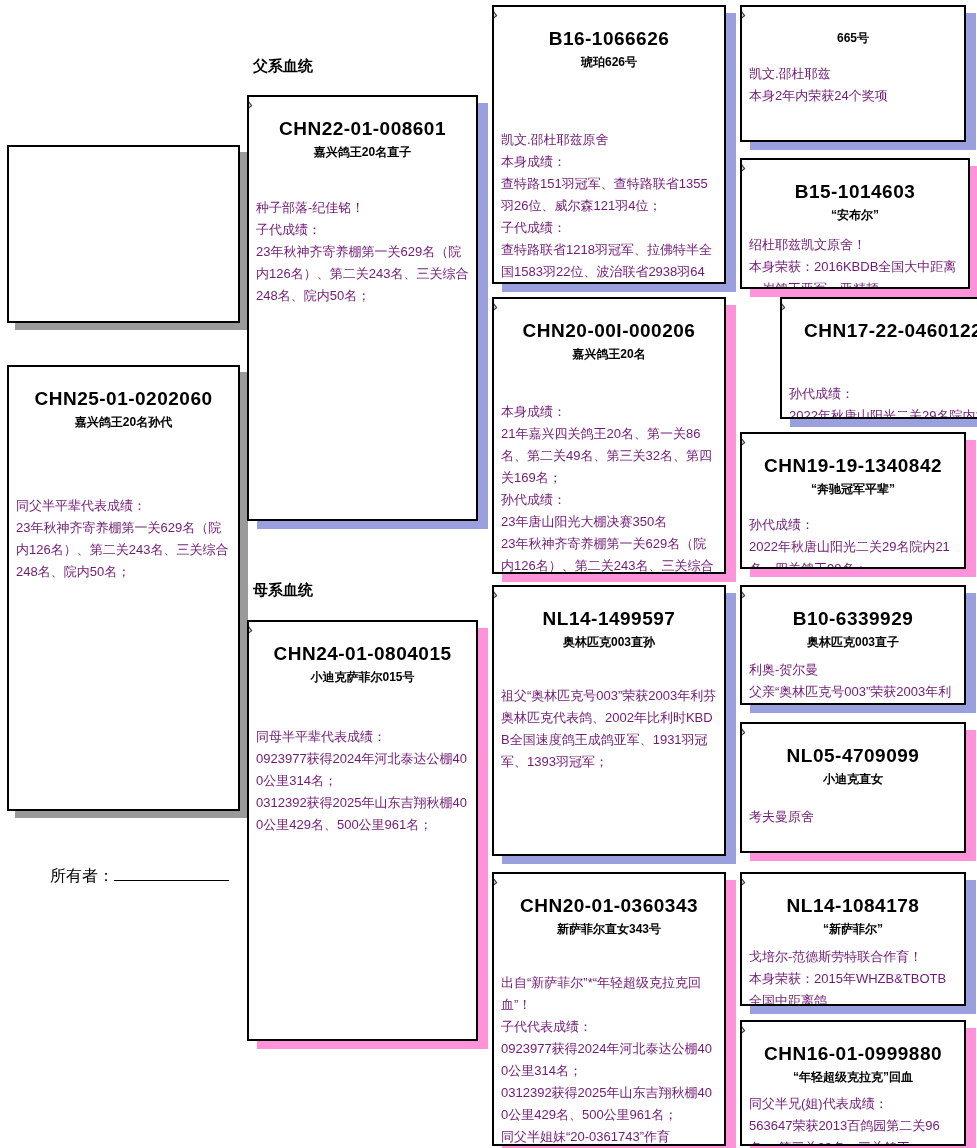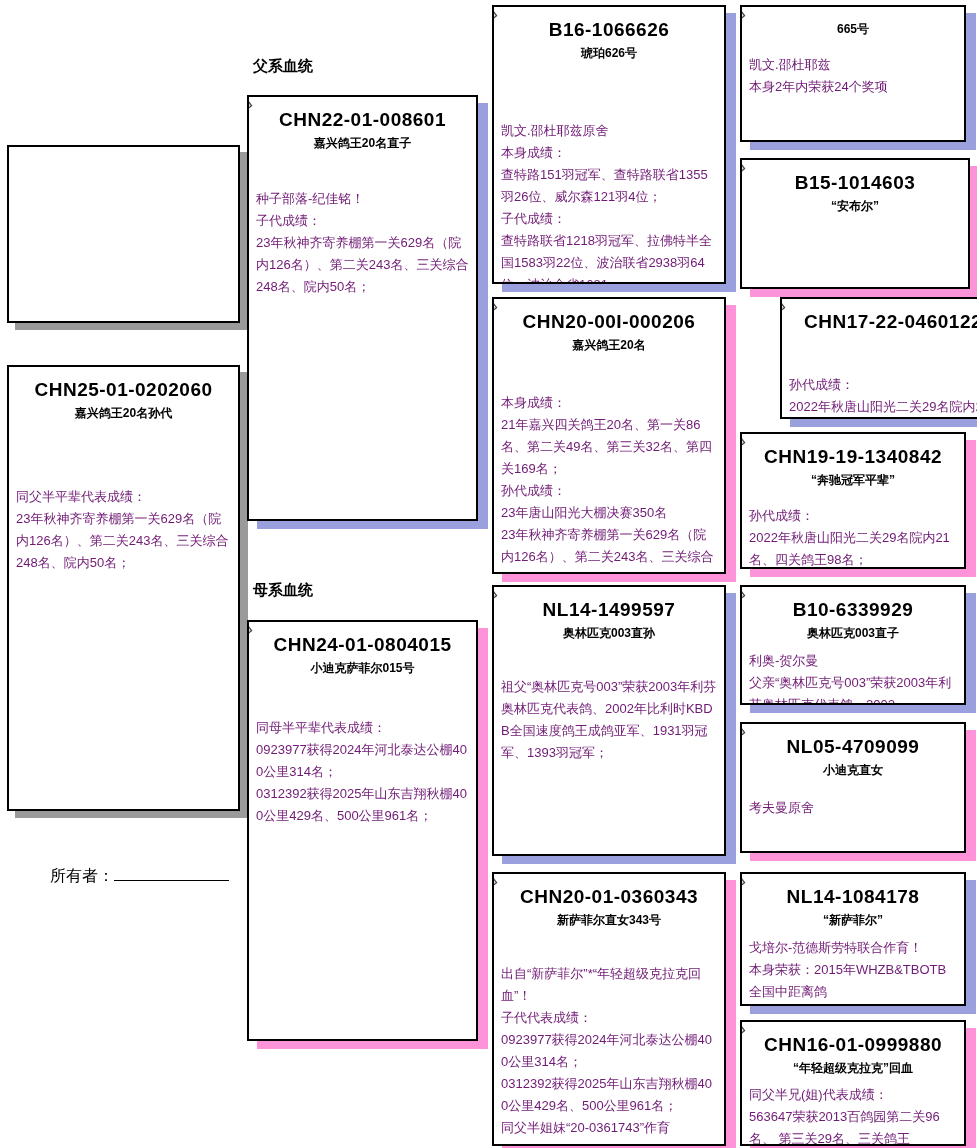--- a/index.html
+++ b/index.html
@@ -5,21 +5,21 @@
   * { margin:0; padding:0; box-sizing:border-box; }
   html,body { background:#ffffff; }
   body {
     font-family:"Liberation Sans","DejaVu Sans",sans-serif;
     width:977px; height:1148px; position:relative; overflow:hidden;
   }
   .stage { position:absolute; left:0; top:0; width:977px; height:1148px; background:#fff; }
 
   .pbox {
     position:absolute; background:#fff; border:2px solid #000;
-    overflow:hidden; padding:11px 7px 4px 7px;
+    overflow:hidden; padding:20px 7px 4px 7px;
   }
   .pbox.male    { box-shadow:10px 8px 0 var(--male); }
   .pbox.female  { box-shadow:10px 8px 0 var(--female); }
   .pbox.neutral { box-shadow:8px 7px 0 var(--neutral); }
 
   .ring {
     text-align:center; font-weight:bold; font-size:19px; line-height:24px;
     letter-spacing:0.5px; color:#000; white-space:nowrap;
   }
   .pname {
@@ -193,20 +193,22 @@
       <svg viewBox="0 0 22 22">
           <g transform="rotate(-38 11 11)">
             <path d="M7 6 L4 2.5 L8 1.5 L9 5 Z" fill="#eeeeee" stroke="#444" stroke-width="1"></path>
             <rect x="6.5" y="6" width="9.5" height="11" fill="#dddddd" stroke="#444" stroke-width="1.2"></rect>
             <path d="M8 6 a3.5 3.5 0 0 1 6.5 0" fill="none" stroke="#444" stroke-width="1.2"></path>
           </g>
         </svg>
     </span>
     <div class="ring">B15-1014603</div>
     <div class="pname">“安布尔”</div>
+    <div class="pbody" style="margin-top:8px">绍杜耶兹凯文原舍！
+本身荣获：2016KBDB全国大中距离一岁鸽王亚军、亚精顿</div>
   </div>
 
   <div class="pbox male" style="left:740px; top:297px; width:226px; height:122px;margin-left:40px;">
     <span class="bucket">
       <svg viewBox="0 0 22 22">
           <g transform="rotate(-38 11 11)">
             <path d="M7 6 L4 2.5 L8 1.5 L9 5 Z" fill="#eeeeee" stroke="#444" stroke-width="1"></path>
             <rect x="6.5" y="6" width="9.5" height="11" fill="#dddddd" stroke="#444" stroke-width="1.2"></rect>
             <path d="M8 6 a3.5 3.5 0 0 1 6.5 0" fill="none" stroke="#444" stroke-width="1.2"></path>
           </g>

